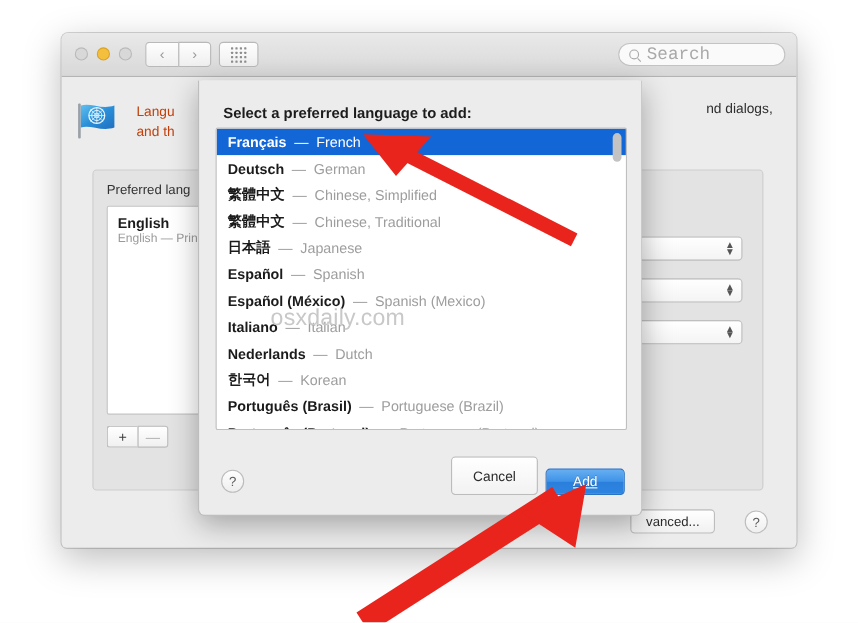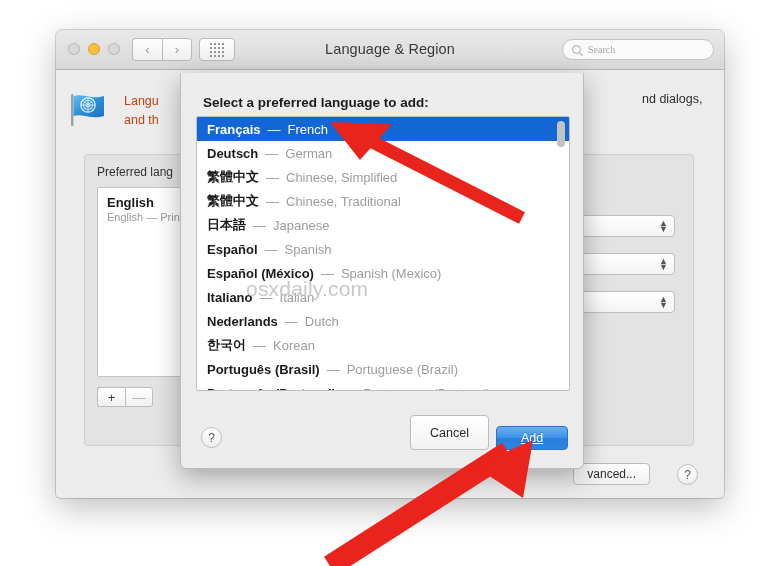--- a/index.html
+++ b/index.html
@@ -94,21 +94,21 @@
     width: 9px; height: 9px; border: 1.3px solid #a8a8a8; border-radius: 50%;
     position: relative; margin-right: 5px; flex: none;
   }
   .searchbox .mag::after {
     content: ""; position: absolute; right: -3px; bottom: -2px;
     width: 4px; height: 1.3px; background: #a8a8a8;
     transform: rotate(45deg);
   }
   .searchbox input {
     border: none; outline: none; background: transparent;
-    font-family: Liberation Serif, serif; font-size: 10px; color: #333;
+    font-family: Liberation Mono, monospace; font-size: 16px; color: #333;
     width: 100%;
   }
   .searchbox input::placeholder { color: #a9a9a9; }
 
   
   .wbody { position: relative; height: 427px; background: #ececec; }
 
   .intro {
     position: absolute; left: 10px; top: 20px; right: 14px;
     display: flex; gap: 14px;
@@ -327,21 +327,20 @@
             <i></i>
             <i></i>
             <i></i>
             <i></i>
             <i></i>
             <i></i>
             <i></i>
         </span>
       </div>
 
-      <div class="wtitle">Language &amp; Region</div>
 
       <div class="searchbox">
         <span class="mag"></span>
         <input type="text" placeholder="Search" style="">
       </div>
     </div>
 
     <div class="wbody">
 
       <div class="intro">

